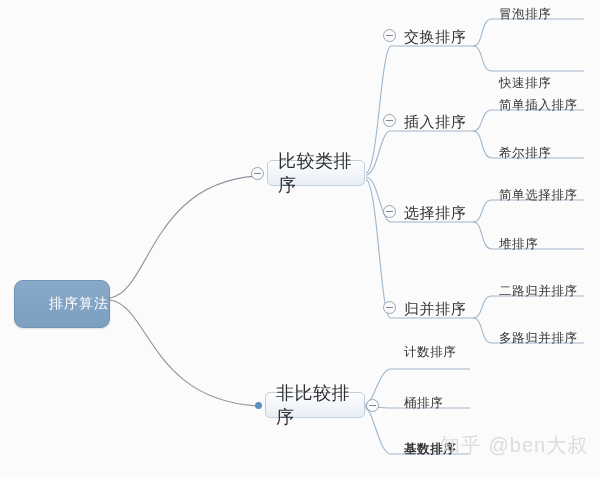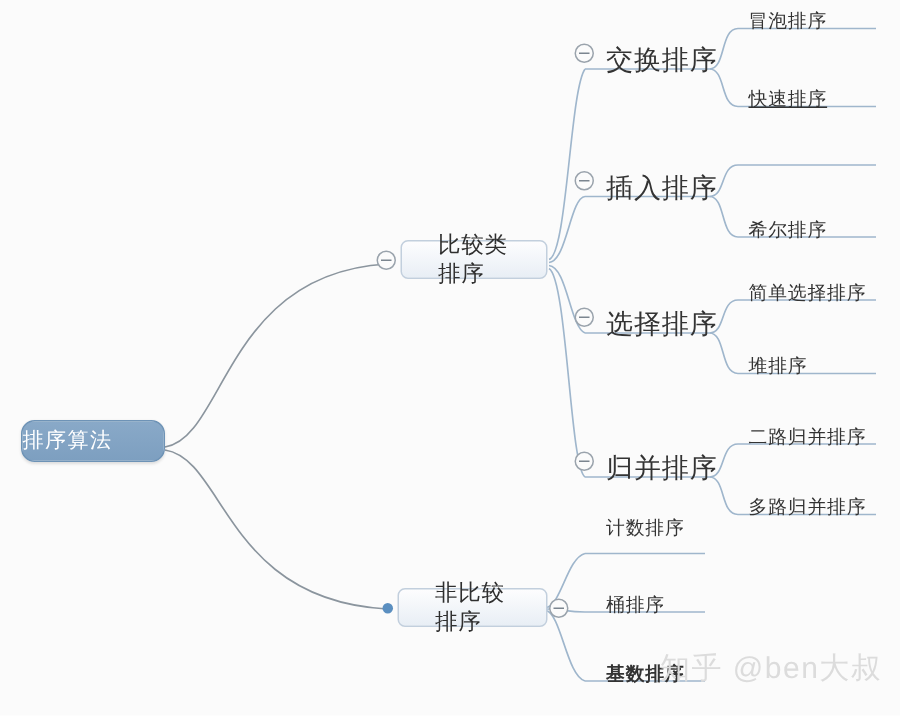--- a/index.html
+++ b/index.html
@@ -18,57 +18,57 @@
   #links {
     position: absolute;
     left: 0; top: 0;
     width: 600px; height: 477px;
     pointer-events: none;
   }
   
   .root-node {
     position: absolute;
     left: 14px; top: 280px;
-    width: 96px; height: 28px;
+    width: 96px; height: 48px;
     border-radius: 9px;
     background: linear-gradient(180deg, #89a9c8 0%, #7d9fc0 100%);
     border: 1px solid #6e93b6;
     box-shadow: 0 1px 2px rgba(0,0,0,0.12);
     display: flex;
     align-items: center;
-    justify-content: flex-start;
+    justify-content: flex-end;
     color: #ffffff;
     font-size: 14px;
     letter-spacing: 1px;
     box-sizing: border-box;
   }
   
   .box-node {
     position: absolute;
     height: 26px;
     border-radius: 5px;
     background: linear-gradient(180deg, #fdfdfe 0%, #e8eef5 100%);
     border: 1px solid #c2cfdd;
     display: flex;
     align-items: center;
     justify-content: flex-start;
     color: #2f2f2f;
-    font-size: 15px;
+    font-size: 18px;
     letter-spacing: 0.5px;
     box-sizing: border-box;
-    padding: 0 24px;
+    padding: 0 10px;
   }
   #node-compare { left: 267px; top: 160px; width: 98px; }
   #node-noncompare { left: 265px; top: 392px; width: 100px; }
 
   
   .txt-node {
     position: absolute;
     color: #333333;
-    font-size: 18px;
+    font-size: 15px;
     letter-spacing: 0.6px;
     white-space: nowrap;
   }
   
   .leaf-node {
     position: absolute;
     color: #333333;
     font-size: 12.5px;
     letter-spacing: 0.6px;
     white-space: nowrap;
@@ -160,24 +160,25 @@
   </div>
 
   <div class="toggle" style="left:251px; top:167px;"></div>
   <div class="box-node" id="node-compare">
     <span>比较类排序</span>
   </div>
 
   <div class="toggle" style="left:383px; top:29px;"></div>
   <div class="txt-node" style="left:404px; top:28px;">交换排序</div>
   <div class="leaf-node" style="left:499px; top:6px;">冒泡排序</div>
-  <div class="leaf-node" style="left:499px; top:58px;text-decoration:underline;">快速排序</div>
+  <div class="leaf-node" style="left:499px; top:75px;">快速排序</div>
 
   <div class="toggle" style="left:383px; top:114px;"></div>
   <div class="txt-node" style="left:404px; top:113px;">插入排序</div>
+  <div class="leaf-node" style="left:499px; top:97px;">简单插入排序</div>
   <div class="leaf-node" style="left:499px; top:145px;font-family:Liberation Serif, serif;">希尔排序</div>
 
   <div class="toggle" style="left:383px; top:205px;"></div>
   <div class="txt-node" style="left:404px; top:204px;">选择排序</div>
   <div class="leaf-node" style="left:499px; top:187px;">简单选择排序</div>
   <div class="leaf-node" style="left:499px; top:236px;">堆排序</div>
 
   <div class="toggle" style="left:383px; top:301px;"></div>
   <div class="txt-node" style="left:404px; top:300px;">归并排序</div>
   <div class="leaf-node" style="left:499px; top:283px;">二路归并排序</div>

